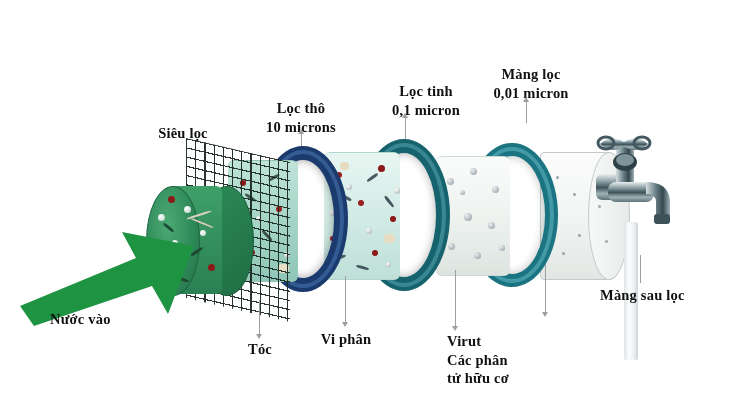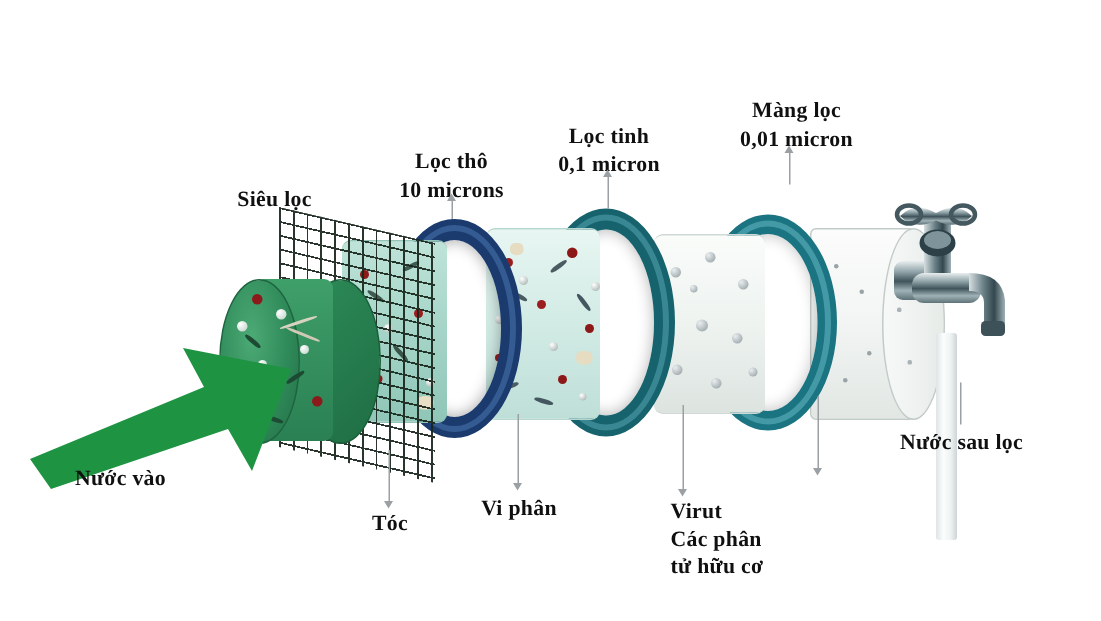--- a/index.html
+++ b/index.html
@@ -84,21 +84,21 @@
 </head>
 <body>
 
 <div id="stage">
 
   <div class="lbl" style="left:128px; top:124px; width:110px;">Siêu lọc</div>
 
   <div class="lbl" style="left:243px; top:99px; width:116px;">Lọc thô
 10 microns</div>
 
-  <div class="lbl" style="left:350px; top:82px; width:112px;">Lọc tinh
+  <div class="lbl" style="left:370px; top:82px; width:112px;">Lọc tinh
 0,1 micron</div>
 
   <div class="lbl" style="left:472px; top:65px; width:118px;">Màng lọc
 0,01 micron</div>
 
   <div class="leader" style="left:301px; top:133px; height:20px;"></div>
   <div class="arrowhead-up" style="left:298px; top:129px;"></div>
 
   <div class="leader" style="left:405px; top:117px; height:22px;"></div>
   <div class="arrowhead-up" style="left:402px; top:113px;"></div>
@@ -274,15 +274,15 @@
 
   <div class="lbl" style="left:236px; top:340px; width:48px;">Tóc</div>
 
   <div class="lbl" style="left:310px; top:330px; width:72px;">Vi phân</div>
 
   <div class="lbl left" style="left:447px; top:332px; width:80px;">Virut
 Các phân
 tử hữu cơ</div>
 
 
-  <div class="lbl left" style="left:600px; top:286px; width:130px;">Nước sau lọc</div>
+  <div class="lbl left" style="left:600px; top:286px; width:130px;">Màng sau lọc</div>
 
 </div>
 
 </body></html>

